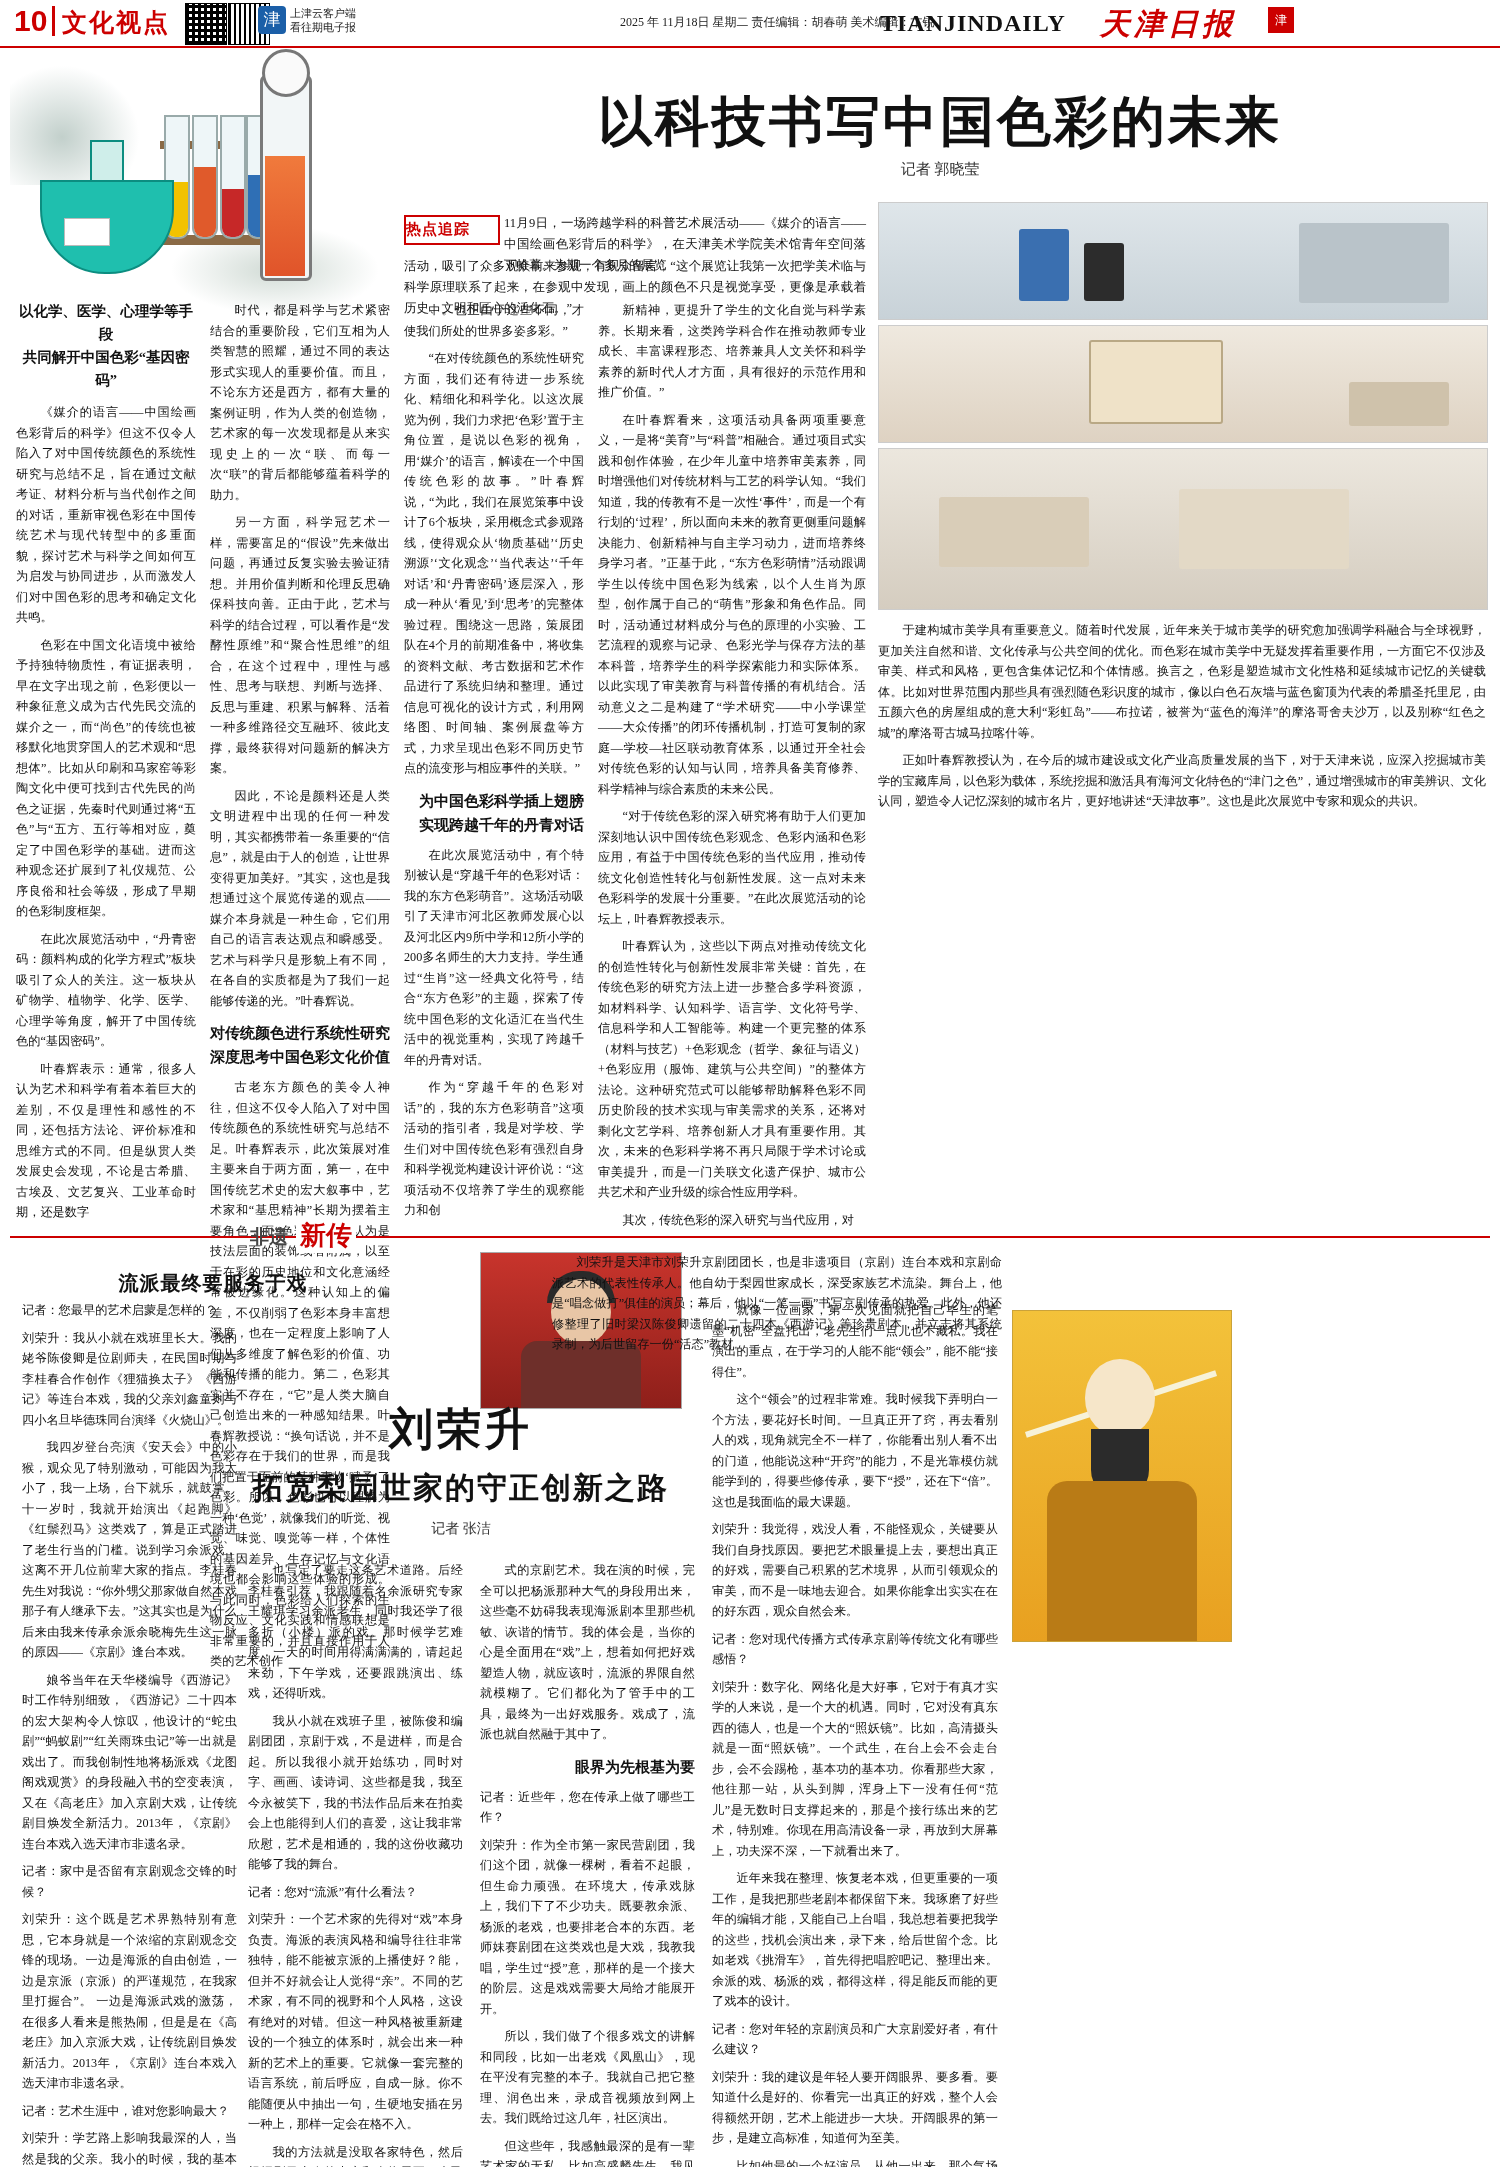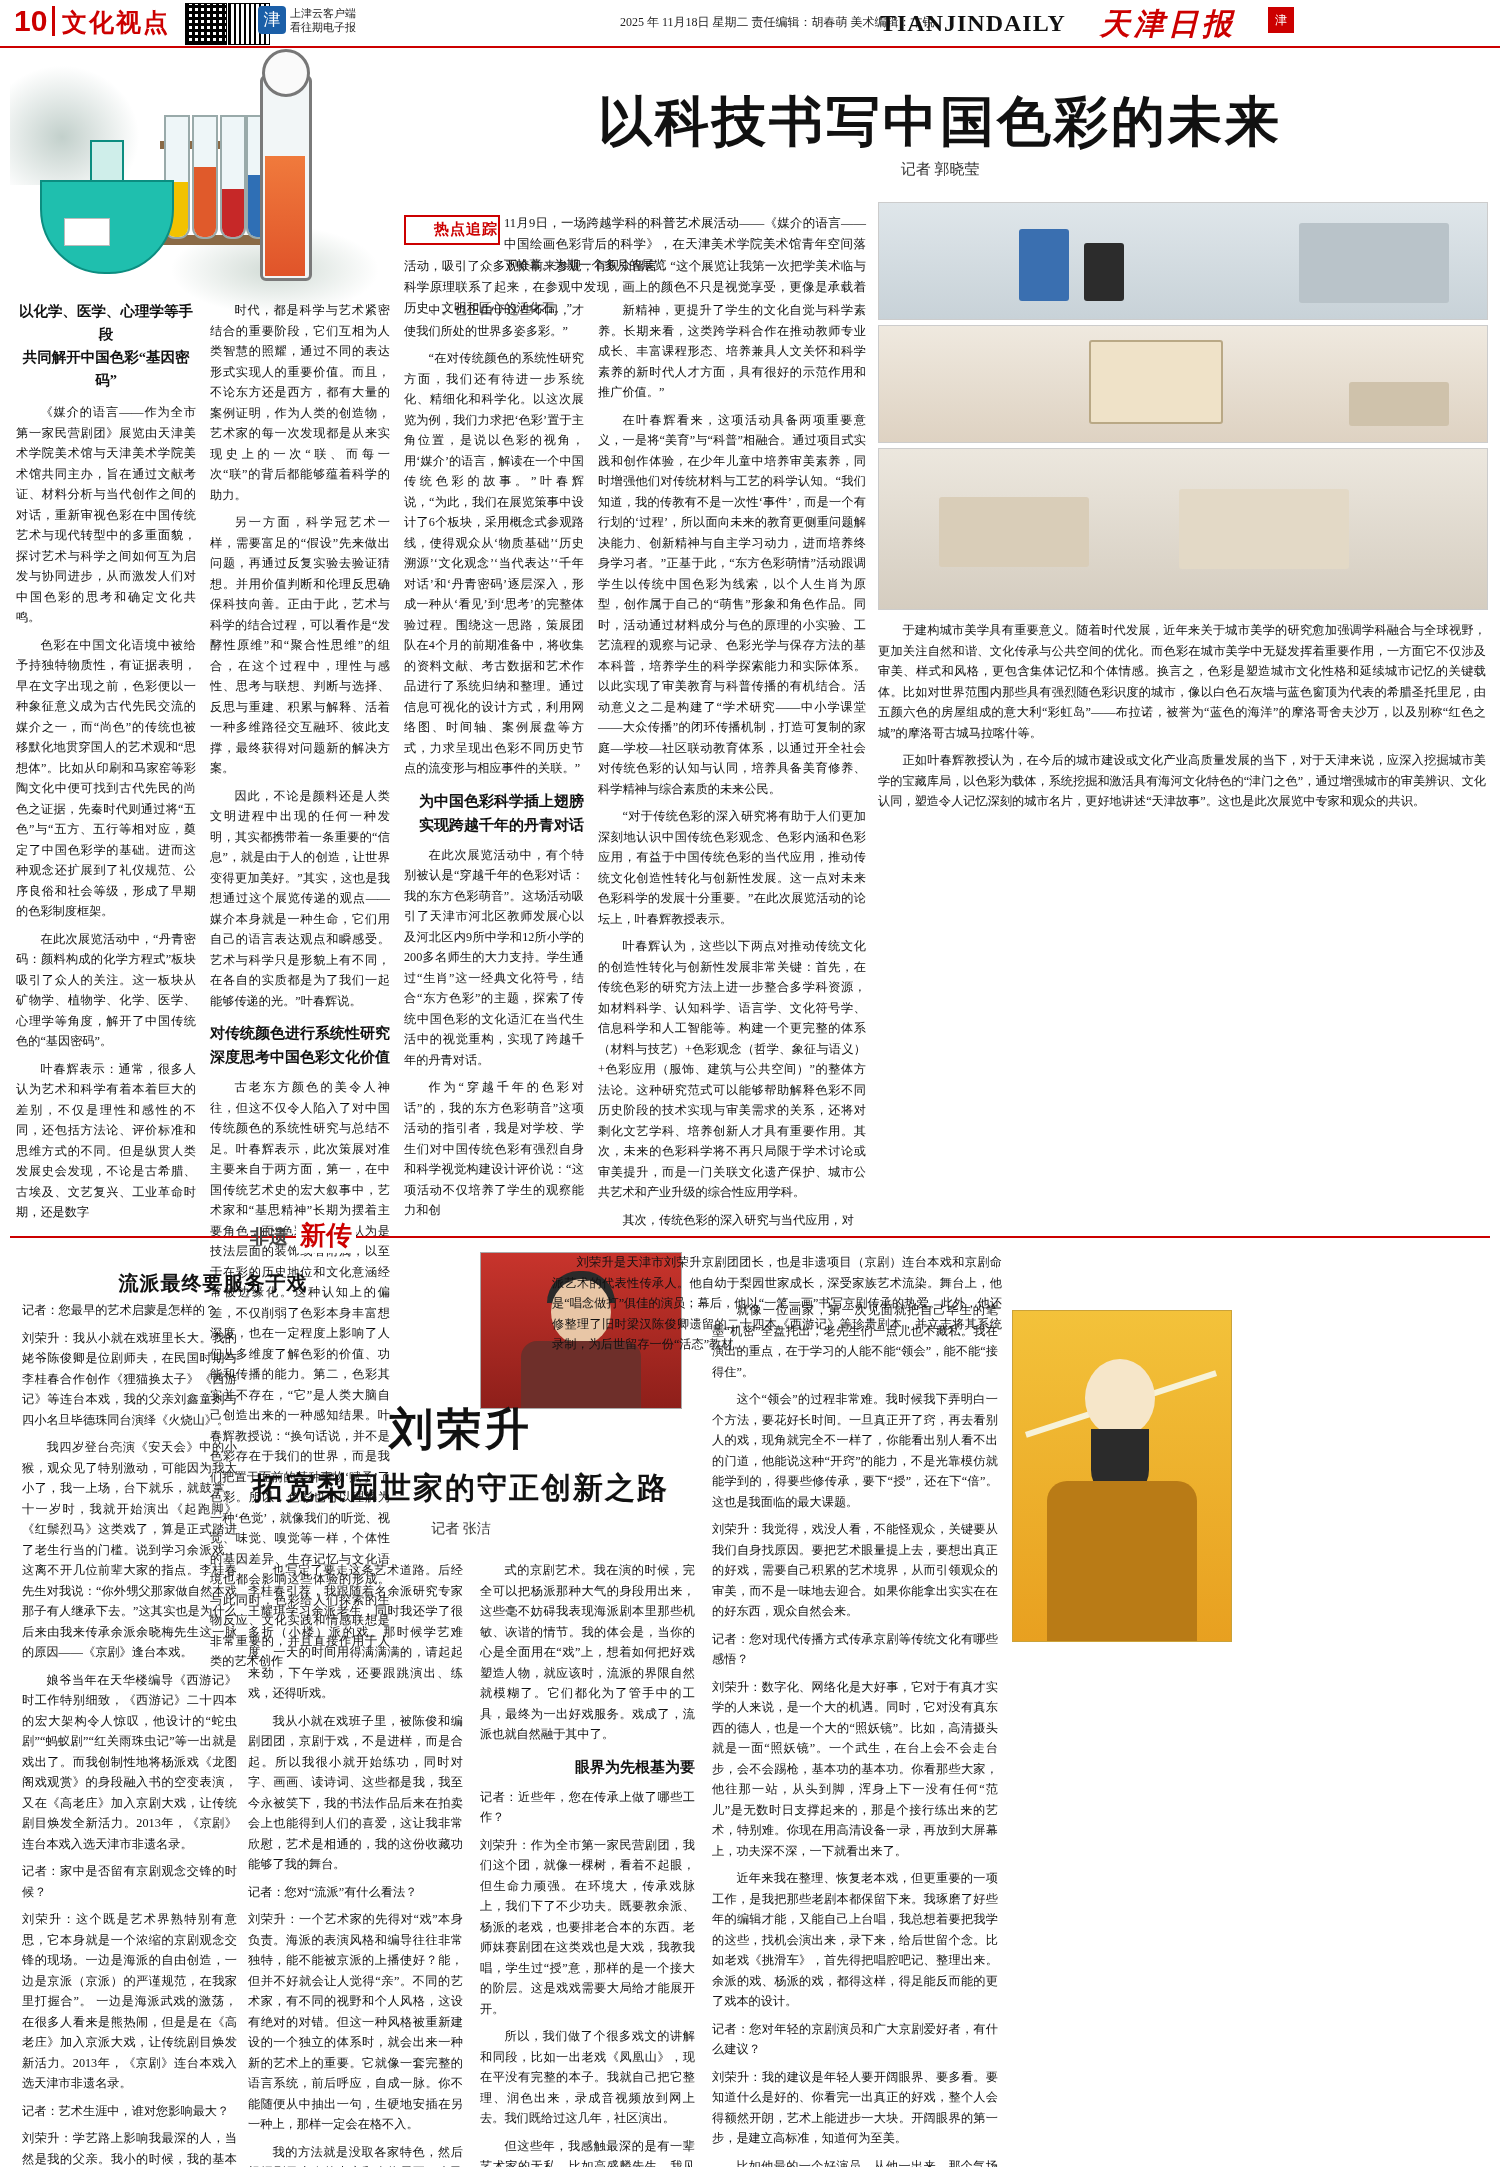--- a/index.html
+++ b/index.html
@@ -41,21 +41,21 @@
   .tube i{position:absolute;left:0;bottom:0;width:100%;display:block;border-radius:0 0 9px 9px;}
   .rackbar{position:absolute;left:0;top:26px;width:110px;height:8px;background:#8a6a46;}
   .rackbar2{position:absolute;left:0;top:120px;width:110px;height:10px;background:#8a6a46;}
   .cyl{position:absolute;left:250px;top:20px;width:46px;height:200px;border:3px solid #7a7a7a;border-radius:6px;background:#f2f6f7;}
   .cylfill{position:absolute;left:2px;bottom:2px;width:40px;height:120px;background:linear-gradient(#f07a3c,#e0542a);}
   .gauge{position:absolute;left:252px;top:-6px;width:42px;height:42px;border-radius:50%;border:3px solid #777;background:#fafafa;}
   .inkwash{position:absolute;left:0;top:10px;width:130px;height:120px;background:radial-gradient(ellipse at 40% 60%, rgba(120,150,140,.45), rgba(255,255,255,0) 70%);}
   .inkwash2{position:absolute;left:160px;top:170px;width:210px;height:90px;background:radial-gradient(ellipse at 50% 50%, rgba(140,165,150,.40), rgba(255,255,255,0) 70%);}
 
   
-  .hotTag{position:absolute;left:404px;top:215px;width:92px;height:26px;border:2px solid #c00;color:#c00;font-size:15px;font-weight:bold;text-align:right;line-height:24px;letter-spacing:1px;}
+  .hotTag{position:absolute;left:404px;top:215px;width:92px;height:26px;border:2px solid #c00;color:#c00;font-size:15px;font-weight:bold;text-align:left;line-height:24px;letter-spacing:1px;}
   .lead{position:absolute;left:504px;top:213px;width:362px;font-size:12.5px;line-height:21px;text-align:justify;color:#111;}
   .lead2{position:absolute;left:404px;top:256px;width:462px;font-size:12.5px;line-height:21px;text-align:justify;color:#111;}
 
   
   .photo{position:absolute;overflow:hidden;border:1px solid #ccc;}
   .p1{left:878px;top:202px;width:608px;height:116px;background:linear-gradient(#dfe6ea,#c8d2d8);}
   .p2{left:878px;top:325px;width:608px;height:116px;background:linear-gradient(#efe9df,#ded2c2);}
   .p3{left:878px;top:448px;width:608px;height:160px;background:linear-gradient(#ece7de,#d5cdc0);}
   .ph-fig{position:absolute;border-radius:3px;}
 
@@ -161,21 +161,21 @@
   <div class="photo p3">
     <div class="ph-fig" style="left:60px;top:48px;width:150px;height:70px;background:#d9cdb8;"></div>
     <div class="ph-fig" style="left:300px;top:40px;width:170px;height:80px;background:#e3d9c6;"></div>
   </div>
 
   <div class="col" id="col1" style="left:16px;top:300px;width:180px;height:910px;">
       <div class="kicker">
         <div>以化学、医学、心理学等手段</div>
         <div>共同解开中国色彩“基因密码”</div>
       </div>
-      <p>《媒介的语言——作为全市第一家民营剧团》展览由天津美术学院美术馆与天津美术学院美术馆共同主办，旨在通过文献考证、材料分析与当代创作之间的对话，重新审视色彩在中国传统艺术与现代转型中的多重面貌，探讨艺术与科学之间如何互为启发与协同进步，从而激发人们对中国色彩的思考和确定文化共鸣。</p>
+      <p>《媒介的语言——中国绘画色彩背后的科学》但这不仅令人陷入了对中国传统颜色的系统性研究与总结不足，旨在通过文献考证、材料分析与当代创作之间的对话，重新审视色彩在中国传统艺术与现代转型中的多重面貌，探讨艺术与科学之间如何互为启发与协同进步，从而激发人们对中国色彩的思考和确定文化共鸣。</p>
       <p>色彩在中国文化语境中被给予持独特物质性，有证据表明，早在文字出现之前，色彩便以一种象征意义成为古代先民交流的媒介之一，而“尚色”的传统也被移默化地贯穿国人的艺术观和“思想体”。比如从印刷和马家窑等彩陶文化中便可找到古代先民的尚色之证据，先秦时代则通过将“五色”与“五方、五行等相对应，奠定了中国色彩学的基础。进而这种观念还扩展到了礼仪规范、公序良俗和社会等级，形成了早期的色彩制度框架。</p>
       <p>在此次展览活动中，“丹青密码：颜料构成的化学方程式”板块吸引了众人的关注。这一板块从矿物学、植物学、化学、医学、心理学等角度，解开了中国传统色的“基因密码”。</p>
       <p>叶春辉表示：通常，很多人认为艺术和科学有着本着巨大的差别，不仅是理性和感性的不同，还包括方法论、评价标准和思维方式的不同。但是纵贯人类发展史会发现，不论是古希腊、古埃及、文艺复兴、工业革命时期，还是数字</p>
     </div>
   <div class="col" id="col2" style="left:210px;top:300px;width:180px;height:910px;">
       <p>时代，都是科学与艺术紧密结合的重要阶段，它们互相为人类智慧的照耀，通过不同的表达形式实现人的重要价值。而且，不论东方还是西方，都有大量的案例证明，作为人类的创造物，艺术家的每一次发现都是从来实现史上的一次“联、而每一次“联”的背后都能够蕴着科学的助力。</p>
       <p>另一方面，科学冠艺术一样，需要富足的“假设”先来做出问题，再通过反复实验去验证猜想。并用价值判断和伦理反思确保科技向善。正由于此，艺术与科学的结合过程，可以看作是“发酵性原维”和“聚合性思维”的组合，在这个过程中，理性与感性、思考与联想、判断与选择、反思与重建、积累与解释、活着一种多维路径交互融环、彼此支撑，最终获得对问题新的解决方案。</p>
       <p>因此，不论是颜料还是人类文明进程中出现的任何一种发明，其实都携带着一条重要的“信息”，就是由于人的创造，让世界变得更加美好。”其实，这也是我想通过这个展览传递的观点——媒介本身就是一种生命，它们用自己的语言表达观点和瞬感受。艺术与科学只是形貌上有不同，在各自的实质都是为了我们一起能够传递的光。”叶春辉说。</p>
       <div class="subhead">
         <div>对传统颜色进行系统性研究</div>

